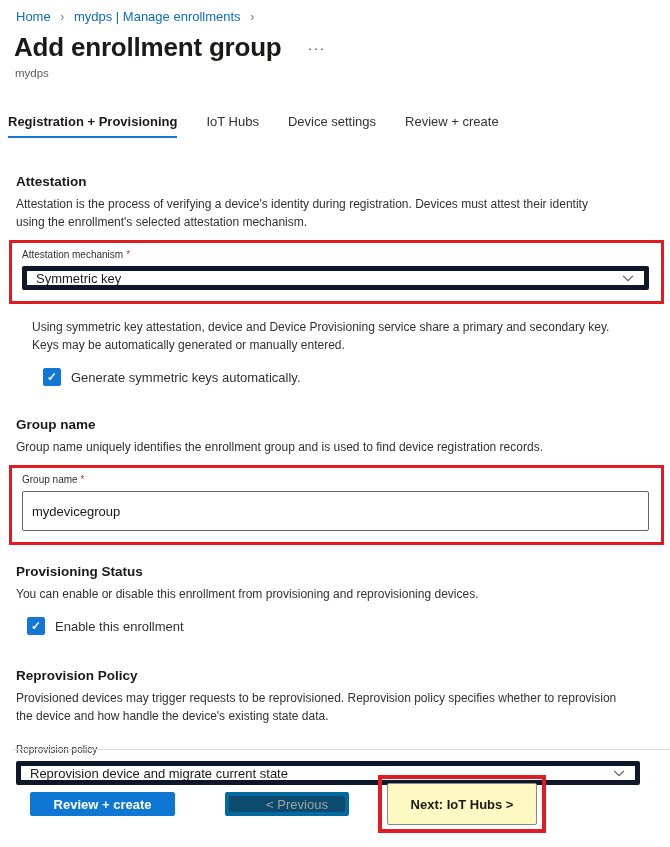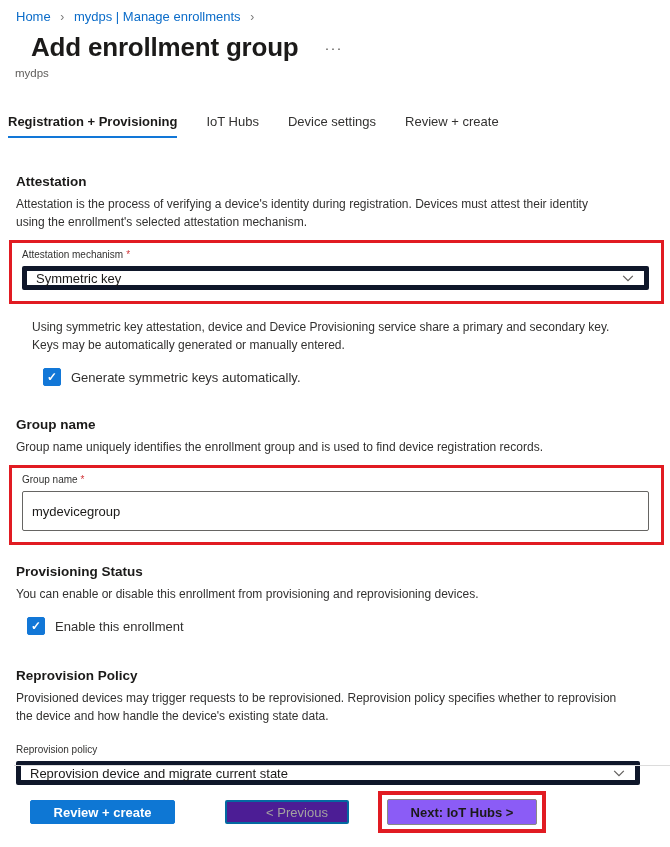--- a/index.html
+++ b/index.html
@@ -11,21 +11,21 @@
     position:relative;
   }
   .page { width:670px; height:847px; }
 
   
   .breadcrumb { padding:9px 0 0 16px; font-size:13px; }
   .breadcrumb a { color:#0b6cc9; text-decoration:none; cursor:pointer; }
   .breadcrumb .sep { color:#7a7a7a; margin:0 6px; font-size:12px; }
 
   
-  .title-row { padding:8px 0 0 31px; display:flex; align-items:flex-start; }
+  .title-row { padding:8px 0 0 14px; display:flex; align-items:flex-start; }
   .title-row h1 { font-size:26px; font-weight:700; color:#1b1a19; letter-spacing:-0.2px; }
   .more-btn { border:none; background:transparent; color:#605e5c; font-size:15px; margin-left:26px; cursor:pointer; letter-spacing:1px; line-height:1; padding-top:8px; }
   .subtitle { padding:4px 0 0 15px; font-size:11.5px; color:#605e5c; }
 
   
   .tabs { display:flex; gap:29px; padding-left:8px; margin-top:35px; }
   .tab { font-size:13px; color:#323130; padding-bottom:7px; cursor:pointer; white-space:nowrap; }
   .tab.active { font-weight:700; color:#1b1a19; border-bottom:2.5px solid #1277d7; }
 
   
@@ -71,23 +71,23 @@
 
   .plain-field { margin-top:19px; }
   .plain-field .dropdown { width:624px; }
 
   
   footer { position:absolute; left:0; bottom:0; width:670px; }
   .footer-divider { border-top:1px solid #dcdcdc; margin-left:14px; }
   .footer-buttons { display:flex; align-items:center; padding:25px 0 14px 30px; }
   .btn { height:24px; font-family:"Liberation Sans", sans-serif; font-size:13px; border-radius:2px; cursor:pointer; }
   .btn-primary { width:145px; background:#0e77d4; color:#fff; border:1px solid #0e77d4; font-weight:700; }
-  .btn-previous { width:124px; background:#4c1d95; color:#a3a2a0; border:2px solid #0369a1; margin-left:50px;padding-left:20px; }
+  .btn-previous { width:124px; background:#0c4a6e; color:#a3a2a0; border:4px solid #0369a1; margin-left:50px;padding-left:20px; }
   .next-redbox { border:4px solid #e11b22; padding:4px 5px; margin-left:29px; }
-  .btn-next { width:150px; height:26px; background:#8b5cf6; color:#1b1a19; border:1px solid #8a8886; font-weight:700; }
+  .btn-next { width:150px; height:42px; background:#fef9c3; color:#1b1a19; border:1px solid #8a8886; font-weight:700; }
 </style>
 </head>
 <body>
 
 <div class="page">
 
   <nav class="breadcrumb">
     <a>Home</a>
     <span class="sep">›</span>
     <a>mydps | Manage enrollments</a>

